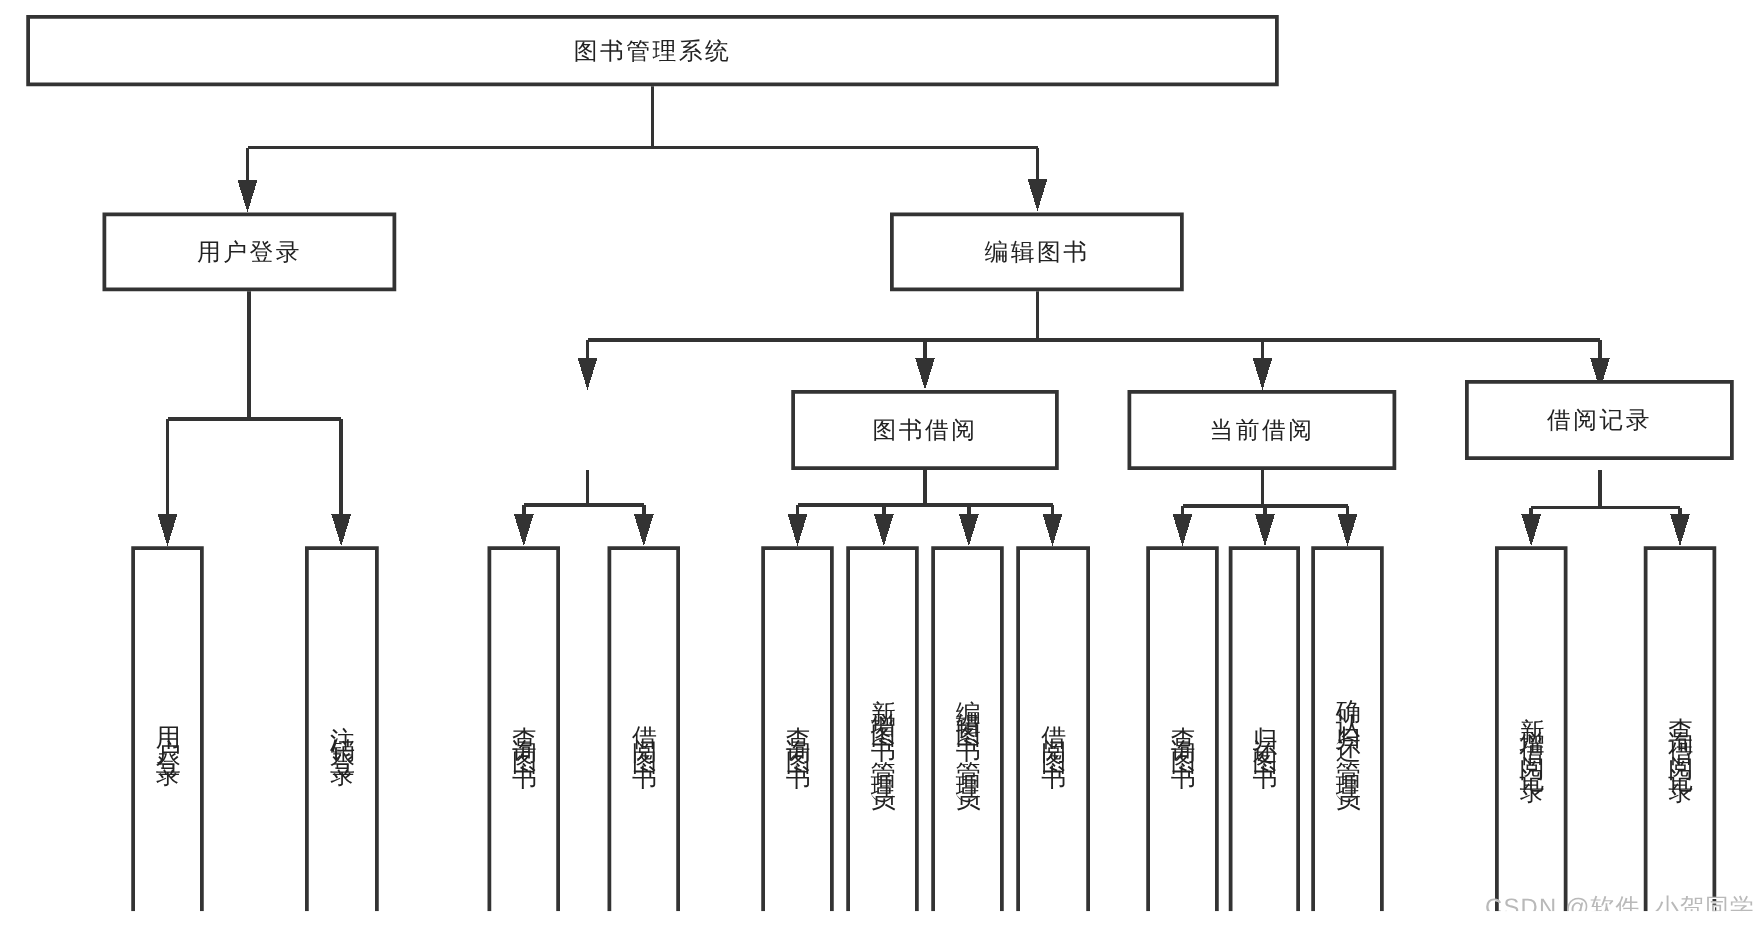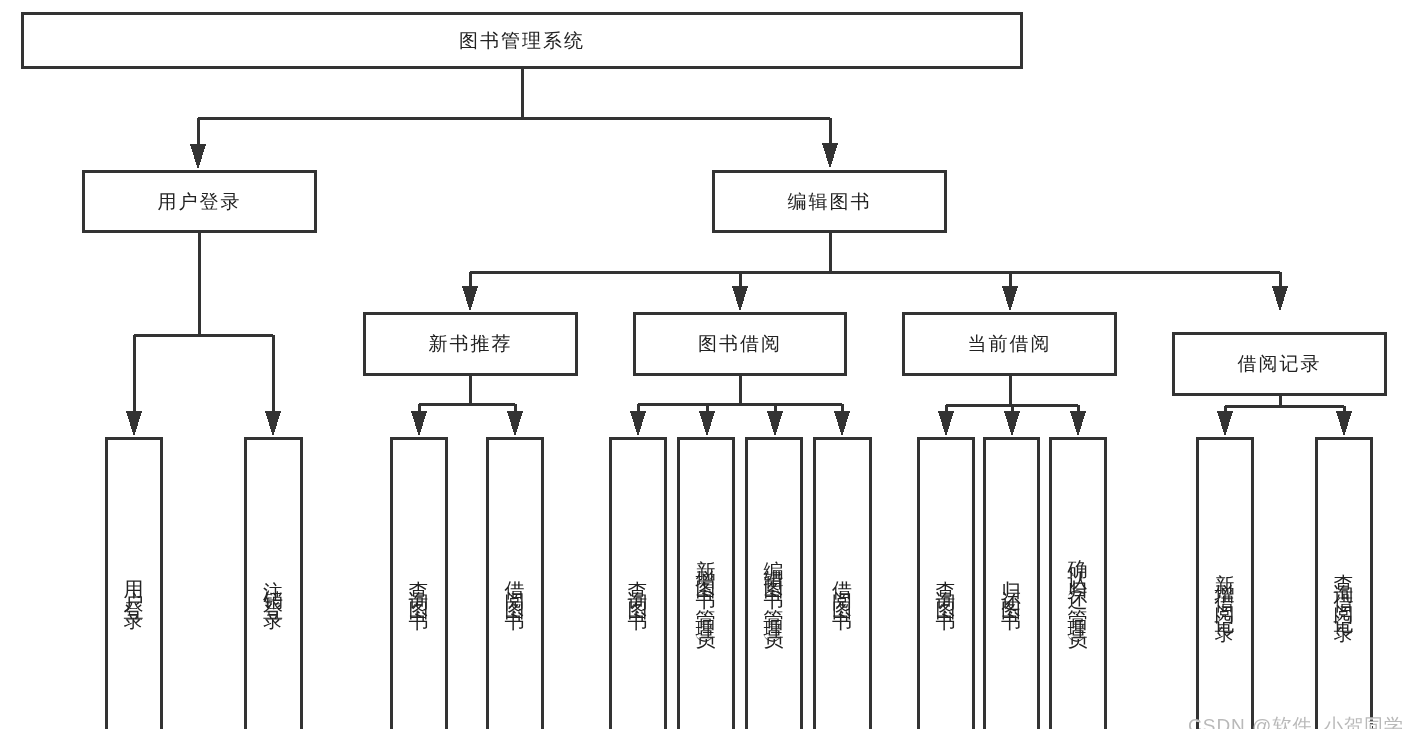--- a/index.html
+++ b/index.html
@@ -134,30 +134,27 @@
     <span class="label">图书管理系统</span>
   </div>
 
   <div class="hbox" style="left:82px;top:170px;width:235px;height:63px;">
     <span class="label">用户登录</span>
   </div>
   <div class="hbox" style="left:712px;top:170px;width:235px;height:63px;">
     <span class="label">编辑图书</span>
   </div>
 
-  <div class="hbox" style="left:363px;top:312px;width:215px;height:64px;">
-    <span class="label">新书推荐</span>
-  </div>
   <div class="hbox" style="left:902px;top:312px;width:215px;height:64px;">
     <span class="label">当前借阅</span>
   </div>
   <div class="hbox" style="left:633px;top:312px;width:214px;height:64px;">
     <span class="label">图书借阅</span>
   </div>
-  <div class="hbox" style="left:1172px;top:332px;width:215px;height:64px;">
+  <div class="hbox" style="left:1172px;top:304px;width:215px;height:64px;">
     <span class="label">借阅记录</span>
   </div>
 
   <div class="vbox" style="left:105px;top:437px;width:58px;height:296px;">
     <span class="label">用户登录</span>
   </div>
   <div class="vbox" style="left:244px;top:437px;width:59px;height:296px;">
     <span class="label">注销登录</span>
   </div>
 

